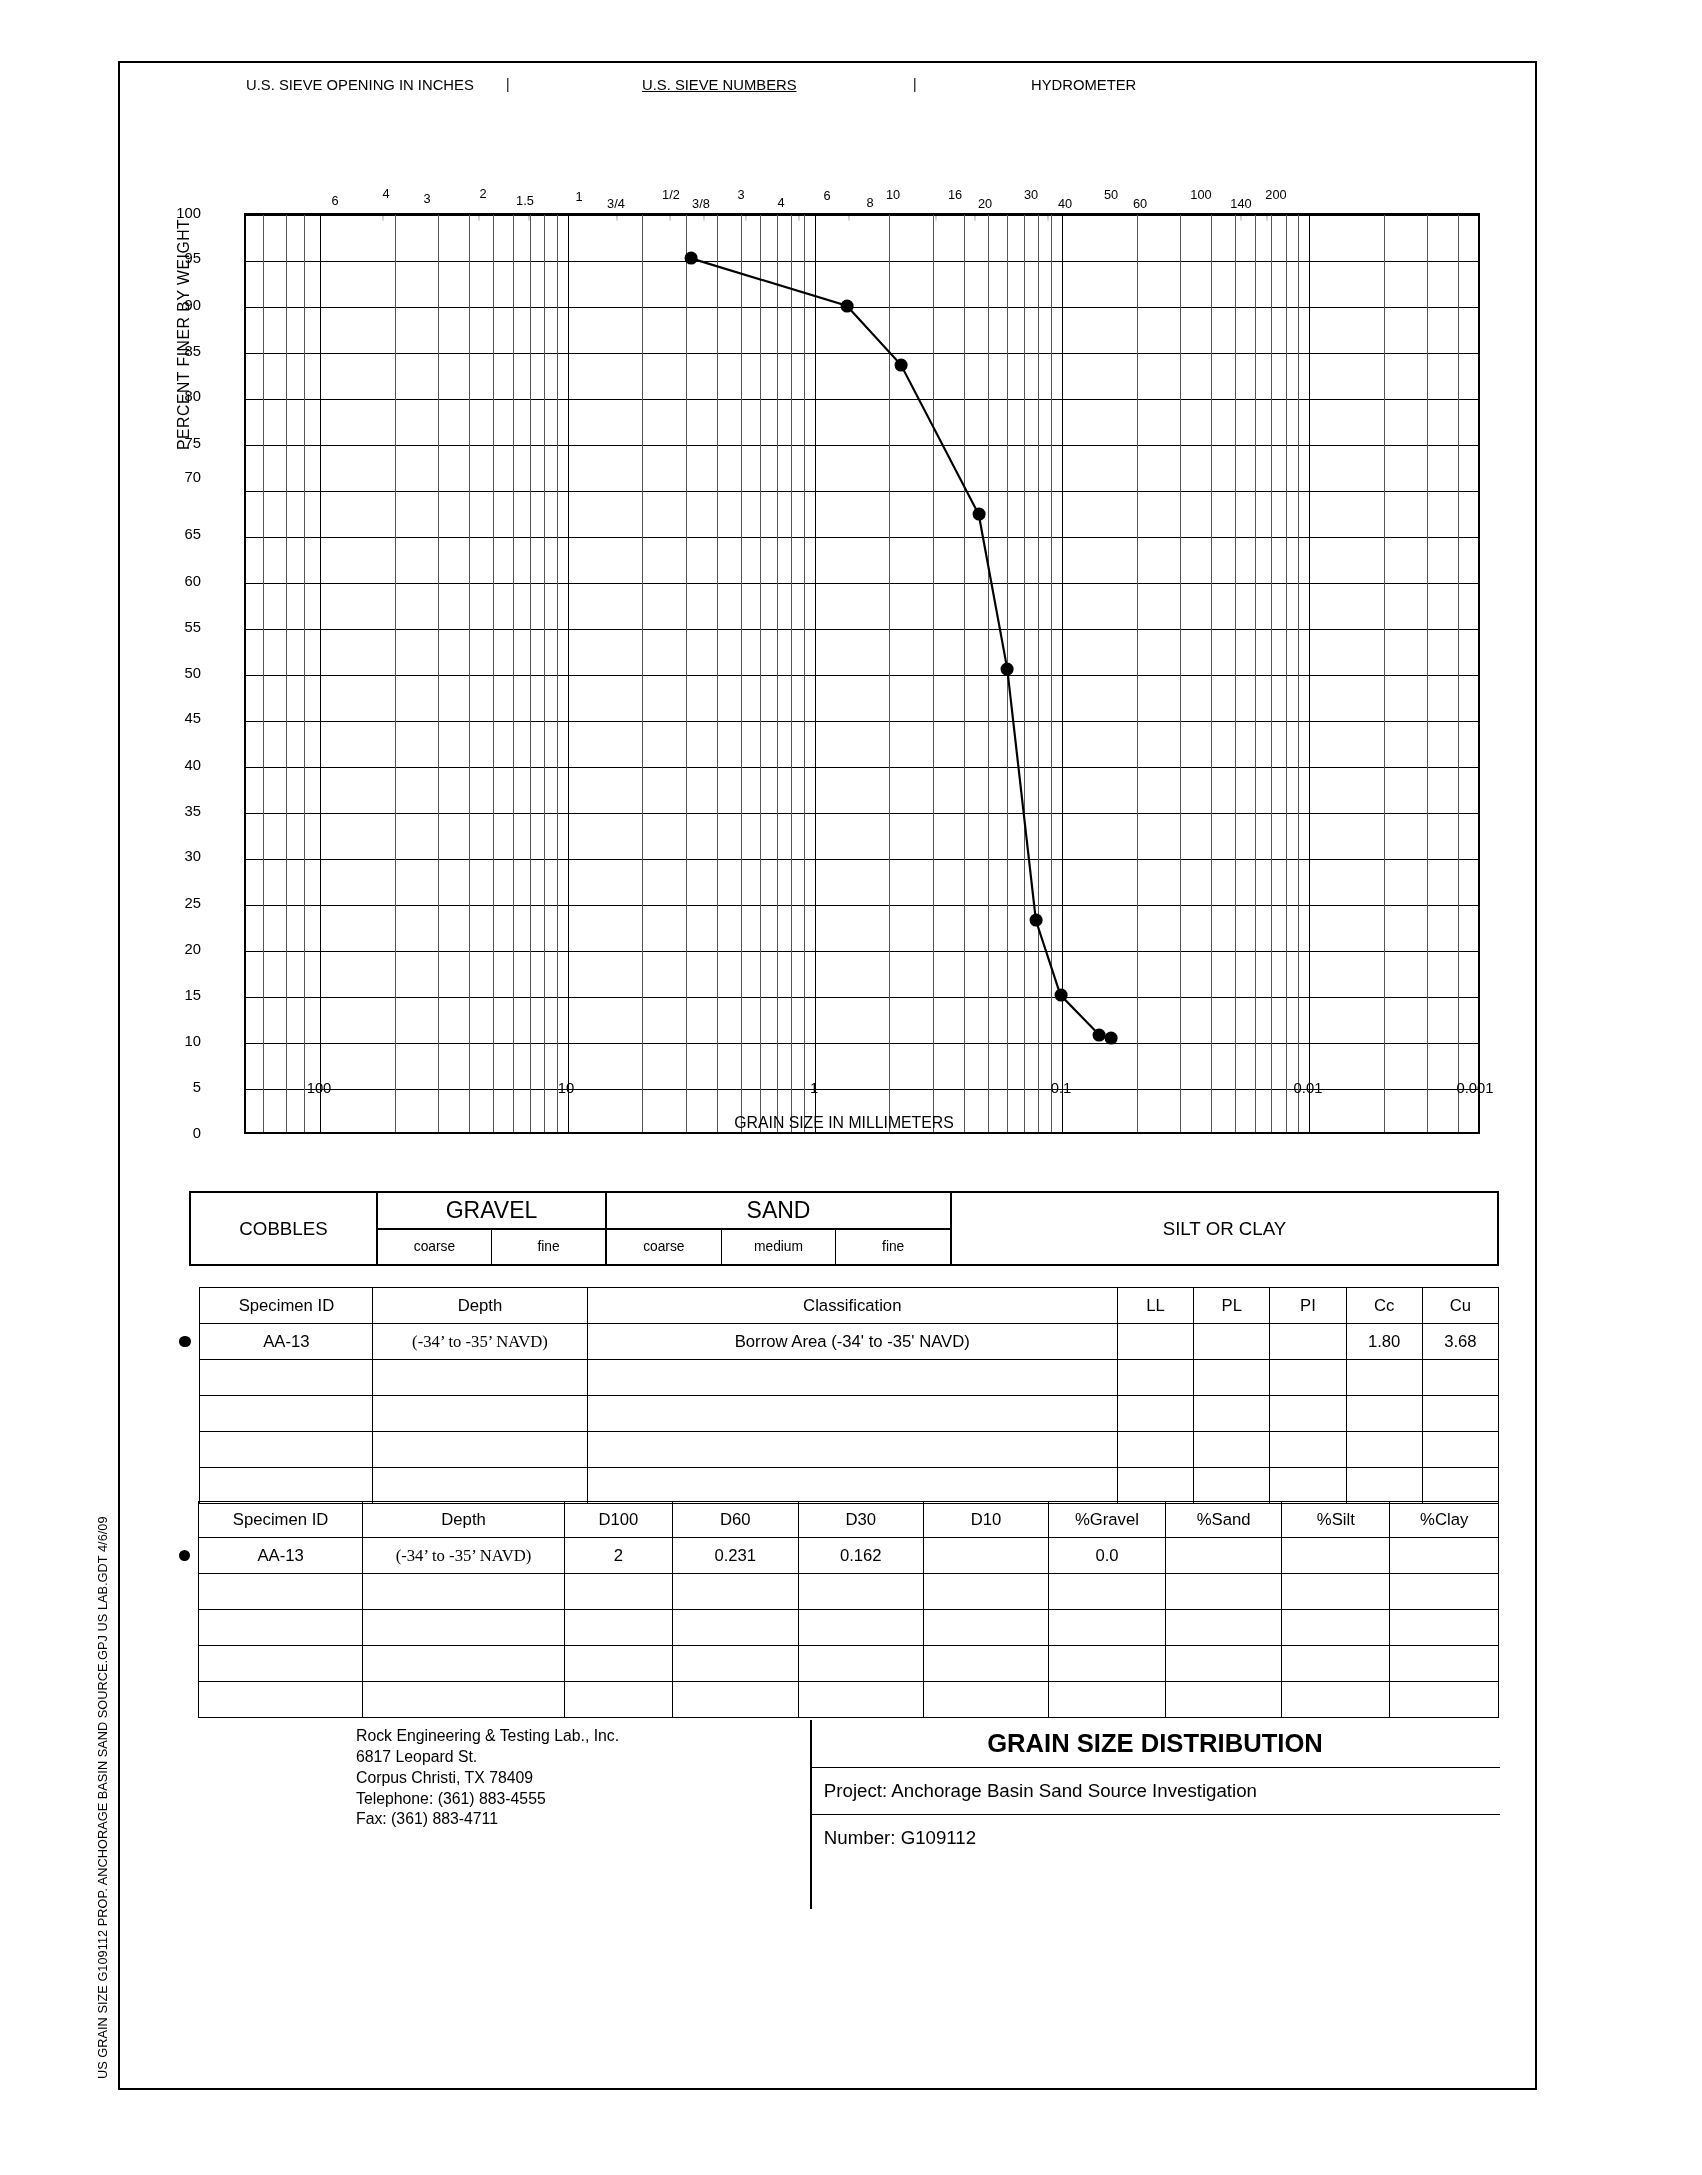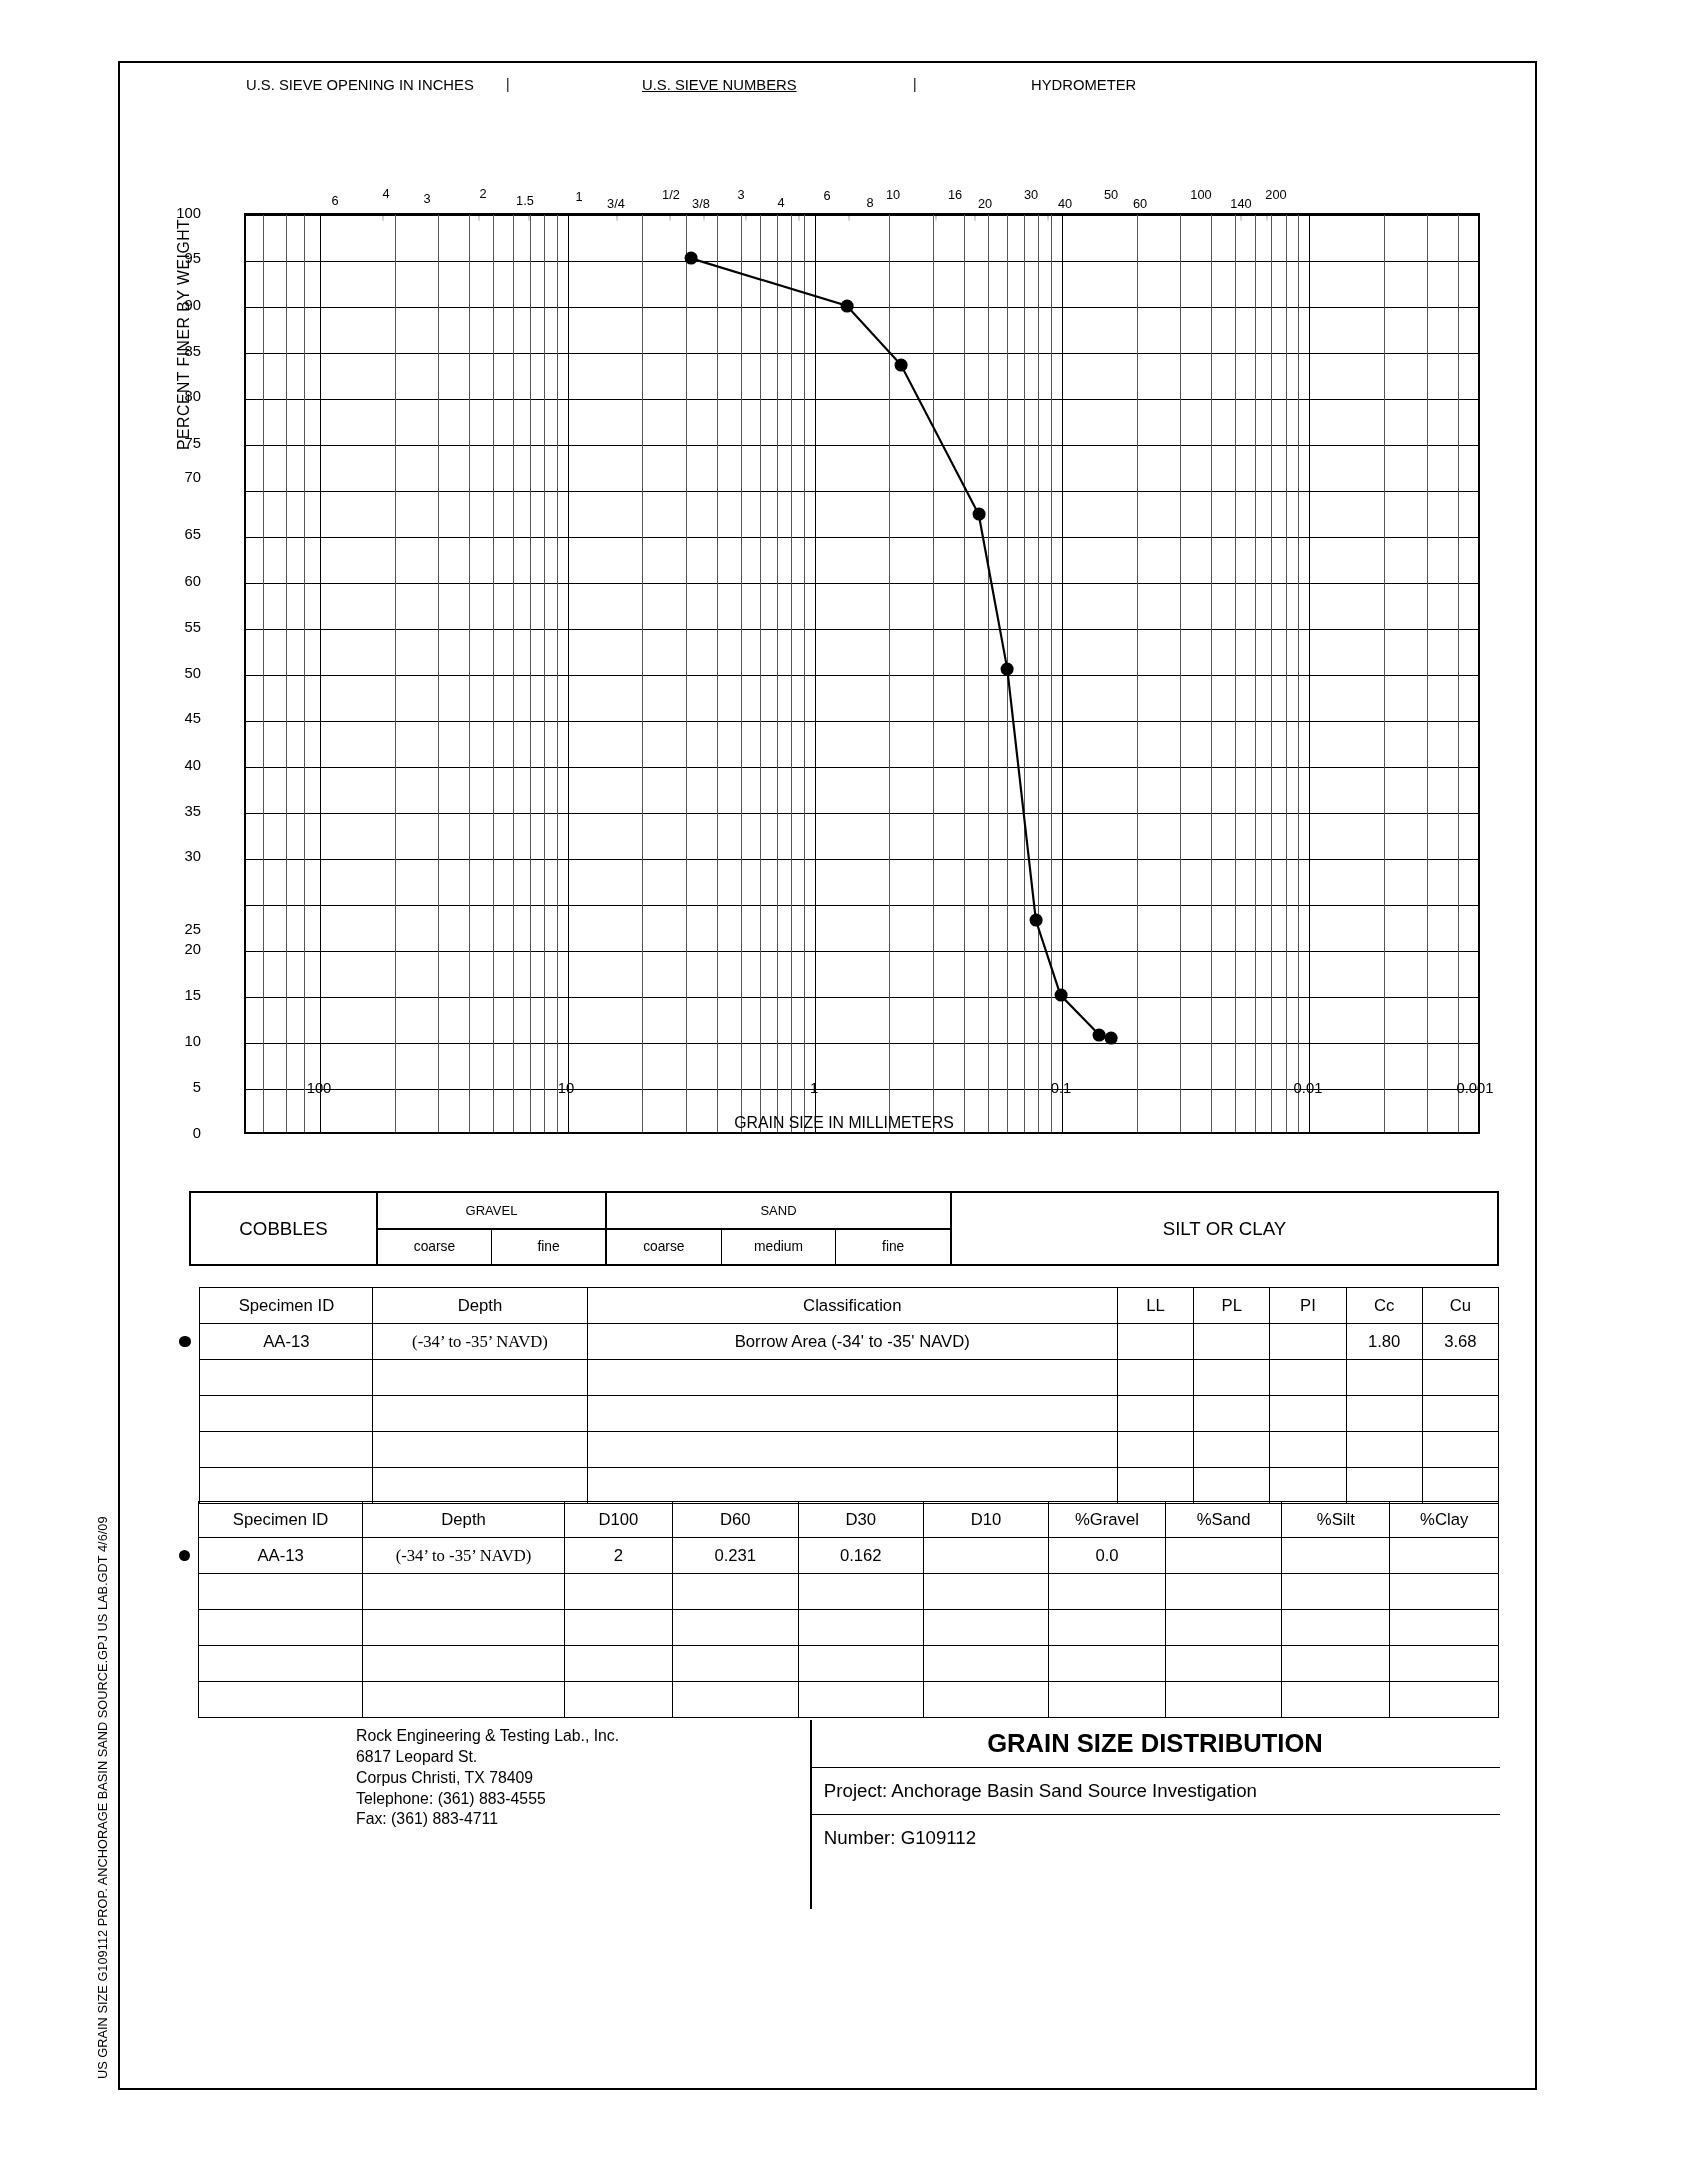--- a/index.html
+++ b/index.html
@@ -18,21 +18,21 @@
   .ytick{position:absolute;right:1298px;transform:translateY(-50%);font-size:14.8px;text-align:right;width:47px;}
   .xtick{position:absolute;top:926px;transform:translateX(-50%);font-size:14.8px;}
   .topnum{position:absolute;font-size:12.8px;transform:translateX(-50%);}
   .ylabel{position:absolute;left:-13.8px;top:296px;transform:rotate(-90deg);transform-origin:left top;font-size:15.8px;letter-spacing:0.5px;white-space:nowrap;}
   .xlabel{position:absolute;top:960px;left:0;width:100%;text-align:center;font-size:15.8px;}
   .dot{position:absolute;width:12.8px;height:12.8px;border-radius:50%;background:#000;transform:translate(-50%,-50%);}
   
   .strip{position:absolute;left:69px;top:1128px;width:1310px;height:75px;border:2px solid #000;box-sizing:border-box;display:flex;}
   .strip .cell{border-right:2px solid #000;box-sizing:border-box;display:flex;flex-direction:column;}
   .strip .cell:last-child{border-right:none;}
-  .strip .top{flex:1;display:flex;align-items:center;justify-content:center;font-size:13px;}
+  .strip .top{flex:1;display:flex;align-items:center;justify-content:center;font-size:23px;}
   .strip .bot{flex:1;display:flex;border-top:2px solid #000;}
   .strip .sub{flex:1;display:flex;align-items:center;justify-content:center;font-size:13.8px;border-right:1px solid #000;}
   .strip .sub:last-child{border-right:none;}
   .strip .full{flex:1;display:flex;align-items:center;justify-content:center;font-size:18.7px;}
   
   table{border-collapse:collapse;position:absolute;font-size:16.7px;}
   .t1{left:51px;top:1224px;width:1328px;}
   .t2{left:51px;top:1438px;width:1328px;}
   .t1 td,.t1 th,.t2 td,.t2 th{border:1.5px solid #000;height:33px;text-align:center;font-weight:normal;}
   .hrow td{font-size:16.7px;}
@@ -110,21 +110,21 @@
       <span class="ytick" style="top:289px;">75</span>
       <span class="ytick" style="top:323px;">70</span>
       <span class="ytick" style="top:380px;">65</span>
       <span class="ytick" style="top:427px;">60</span>
       <span class="ytick" style="top:473px;">55</span>
       <span class="ytick" style="top:519px;">50</span>
       <span class="ytick" style="top:564px;">45</span>
       <span class="ytick" style="top:611px;">40</span>
       <span class="ytick" style="top:657px;">35</span>
       <span class="ytick" style="top:702px;">30</span>
-      <span class="ytick" style="top:749px;margin-top:26px;">25</span>
+      <span class="ytick" style="top:749px;">25</span>
       <span class="ytick" style="top:795px;">20</span>
       <span class="ytick" style="top:841px;">15</span>
       <span class="ytick" style="top:887px;">10</span>
       <span class="ytick" style="top:933px;">5</span>
       <span class="ytick" style="top:979px;">0</span>
     </div>
 
     <div class="plot">
 
       <div class="hline" style="top:0px;"></div>

